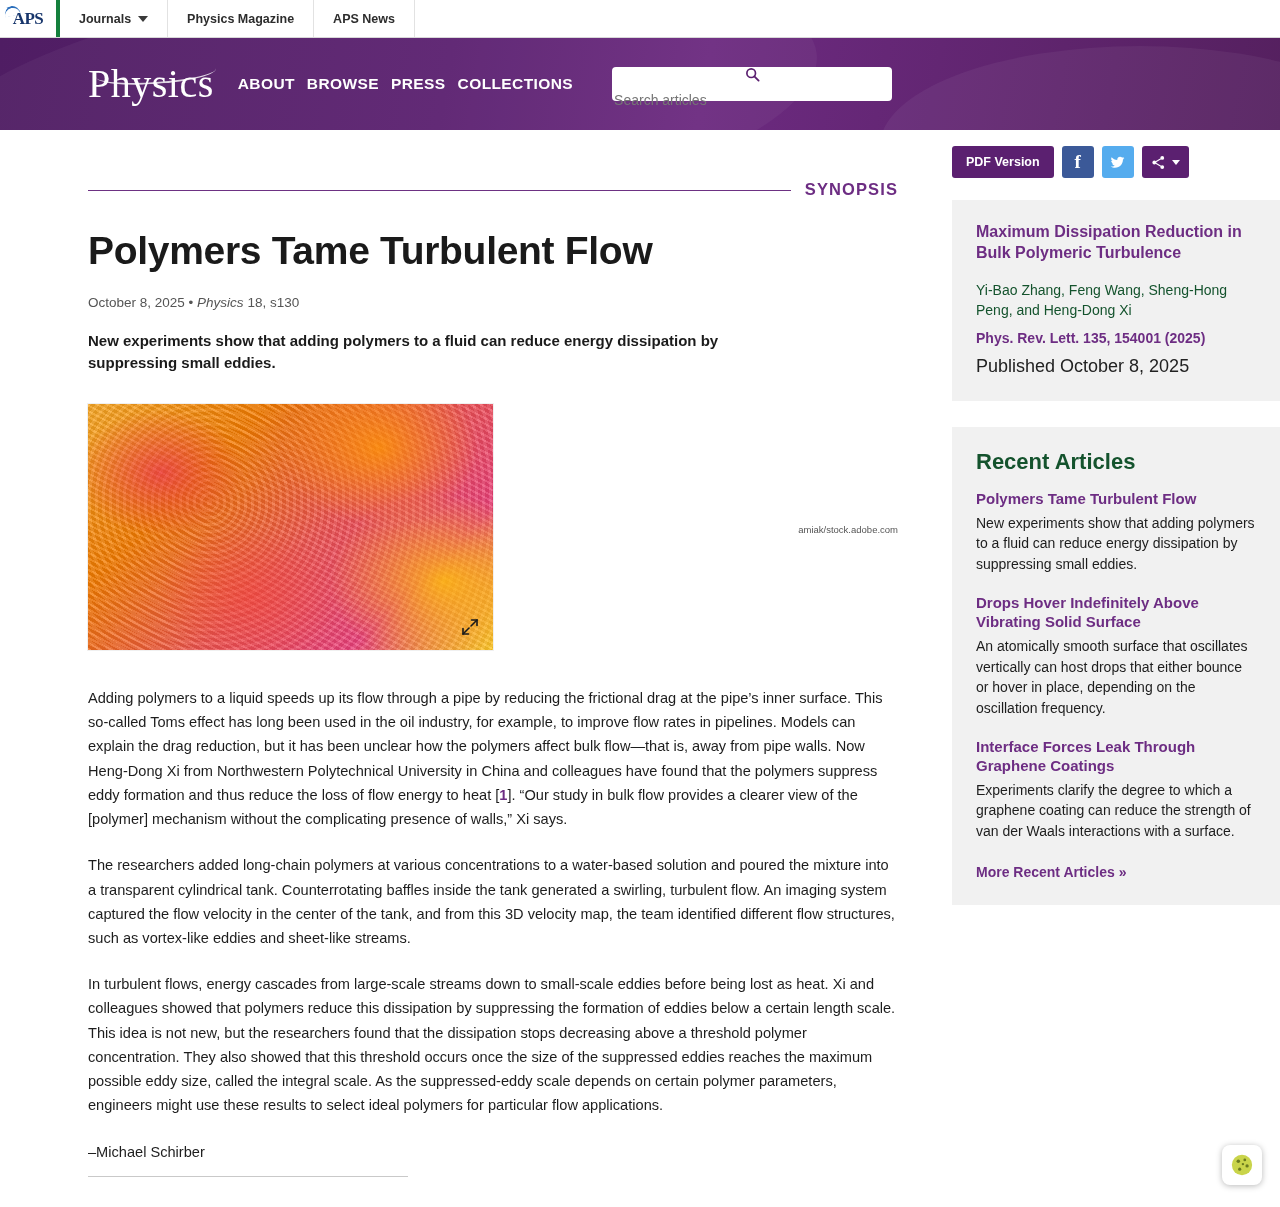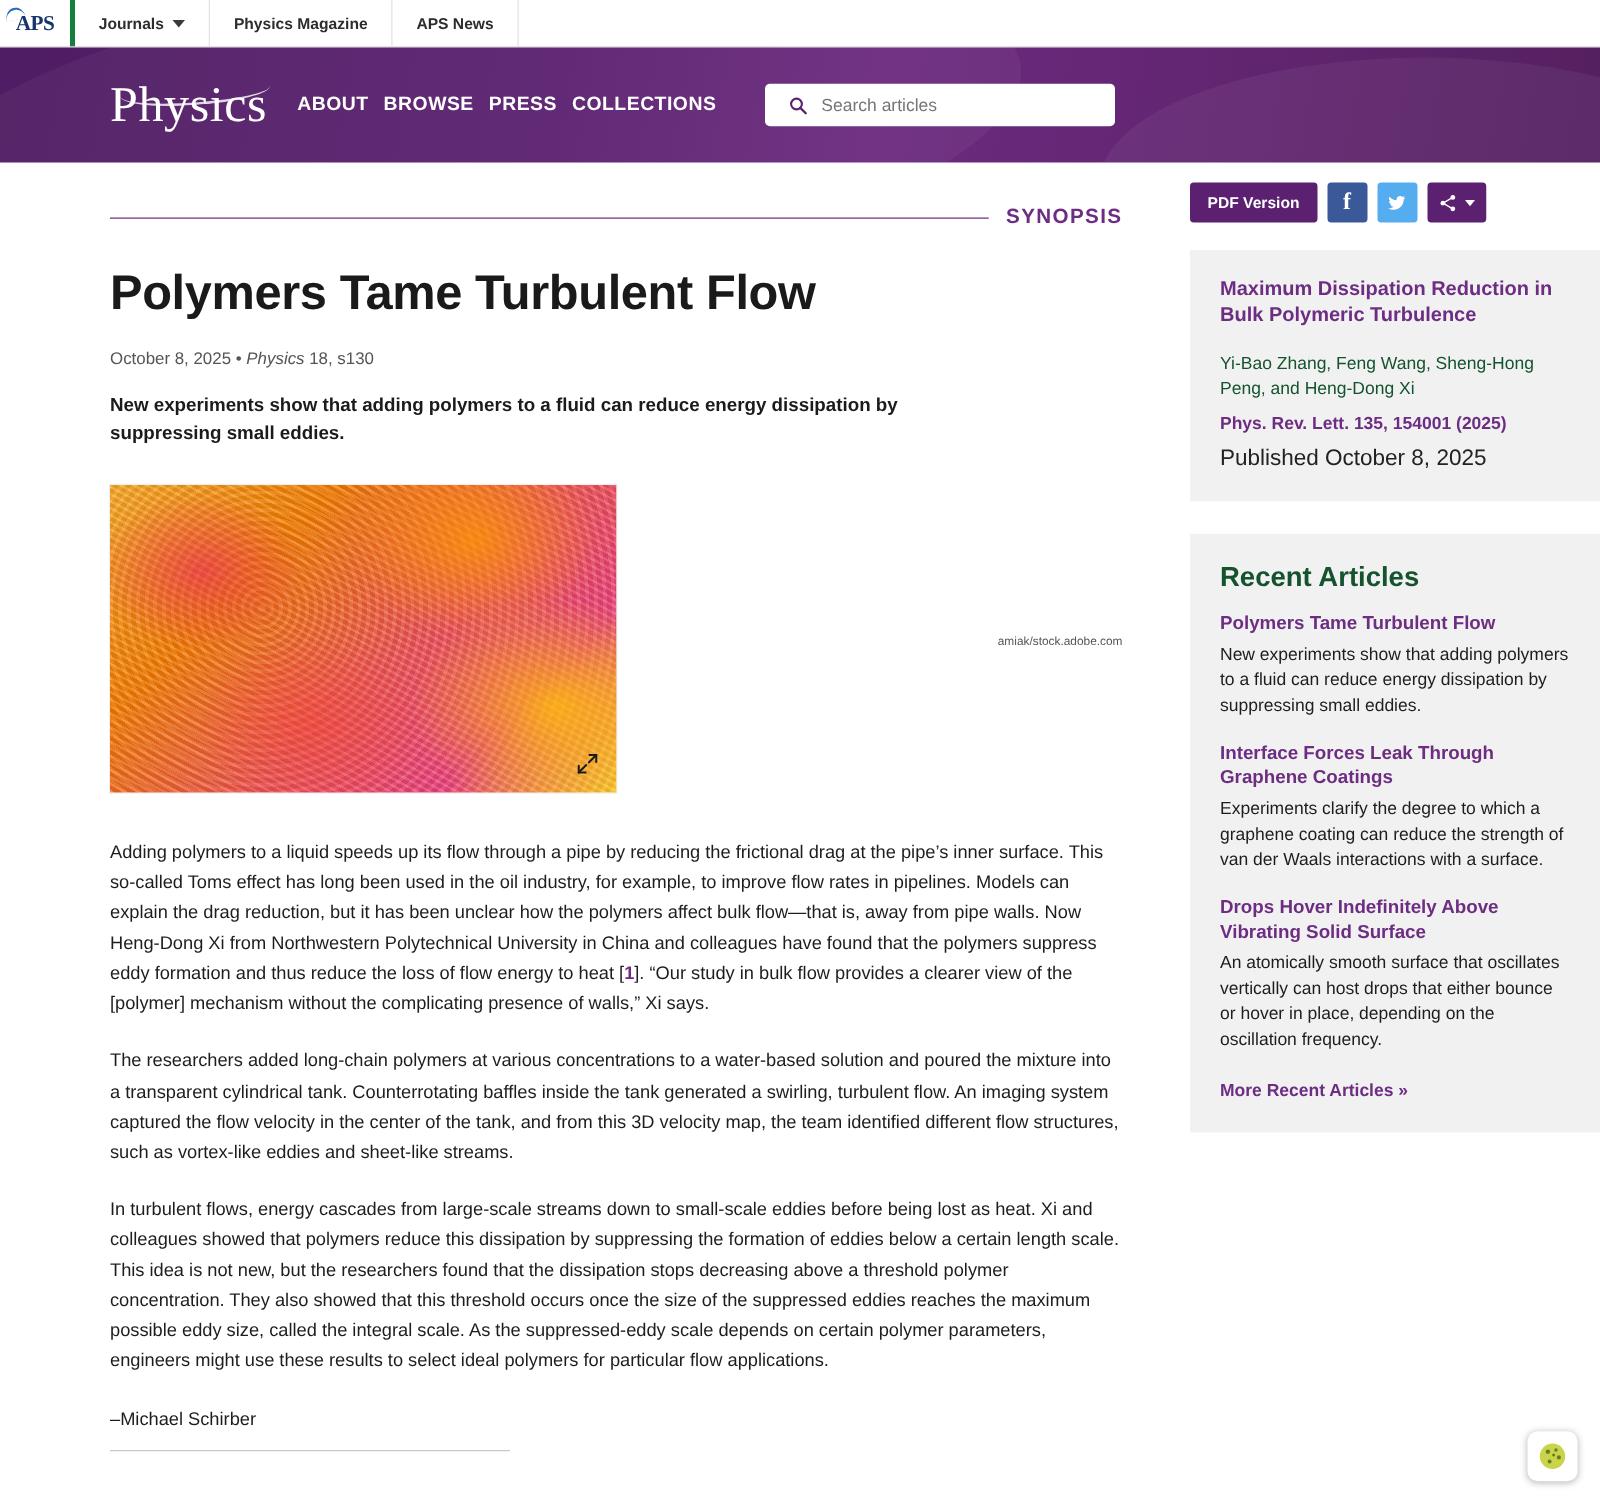--- a/index.html
+++ b/index.html
@@ -108,42 +108,44 @@
     color: #fff; text-decoration: none;
     font-size: 15.5px; font-weight: bold; letter-spacing: 0.4px;
     cursor: pointer;
   }
   .searchbox {
     margin-left: 39px;
     width: 280px; height: 34px;
     background: #fff;
     border-radius: 4px;
     display: flex; align-items: center;
-    padding: 0 19px;
+    padding: 0 0;
     gap: 9px;
+    flex-direction: column;
   }
   .searchbox input {
     border: none; outline: none;
     font-size: 14px; color: #444;
     width: 100%;
     font-family: "Liberation Sans", sans-serif;
     background: transparent;
   }
   .search-ico { width: 15px; height: 15px; flex: 0 0 auto; }
 
   
   .page {
     display: flex;
     padding: 0 0 0 0;
     position: relative;
   }
   .content {
     width: 810px;
     margin-left: 88px;
     padding-top: 34px;
+    margin-top: 16px;
   }
   .aside {
     width: 350px;
     margin-left: 54px;
     padding-top: 16px;
   }
 
   .kicker-row {
     display: flex; align-items: center; gap: 14px;
     margin-bottom: 30px;
@@ -406,26 +408,26 @@
     </div>
 
     <div class="card recent">
       <h2>Recent Articles</h2>
 
       <div class="recent-item">
         <p class="r-title">Polymers Tame Turbulent Flow</p>
         <p class="r-desc">New experiments show that adding polymers to a fluid can reduce energy dissipation by suppressing small eddies.</p>
       </div>
       <div class="recent-item">
+        <p class="r-title">Drops Hover Indefinitely Above Vibrating Solid Surface</p>
+        <p class="r-desc">An atomically smooth surface that oscillates vertically can host drops that either bounce or hover in place, depending on the oscillation frequency.</p>
+      </div>
+      <div class="recent-item">
         <p class="r-title">Interface Forces Leak Through Graphene Coatings</p>
         <p class="r-desc">Experiments clarify the degree to which a graphene coating can reduce the strength of van der Waals interactions with a surface.</p>
-      </div>
-      <div class="recent-item">
-        <p class="r-title">Drops Hover Indefinitely Above Vibrating Solid Surface</p>
-        <p class="r-desc">An atomically smooth surface that oscillates vertically can host drops that either bounce or hover in place, depending on the oscillation frequency.</p>
       </div>
 
       <a class="more-link">More Recent Articles »</a>
     </div>
   </div>
 </div>
 
 <div class="cookie-btn">
   <svg viewBox="0 0 26 26" width="24" height="24">
     <circle cx="13" cy="13" r="11" fill="#c9d44a"></circle>

